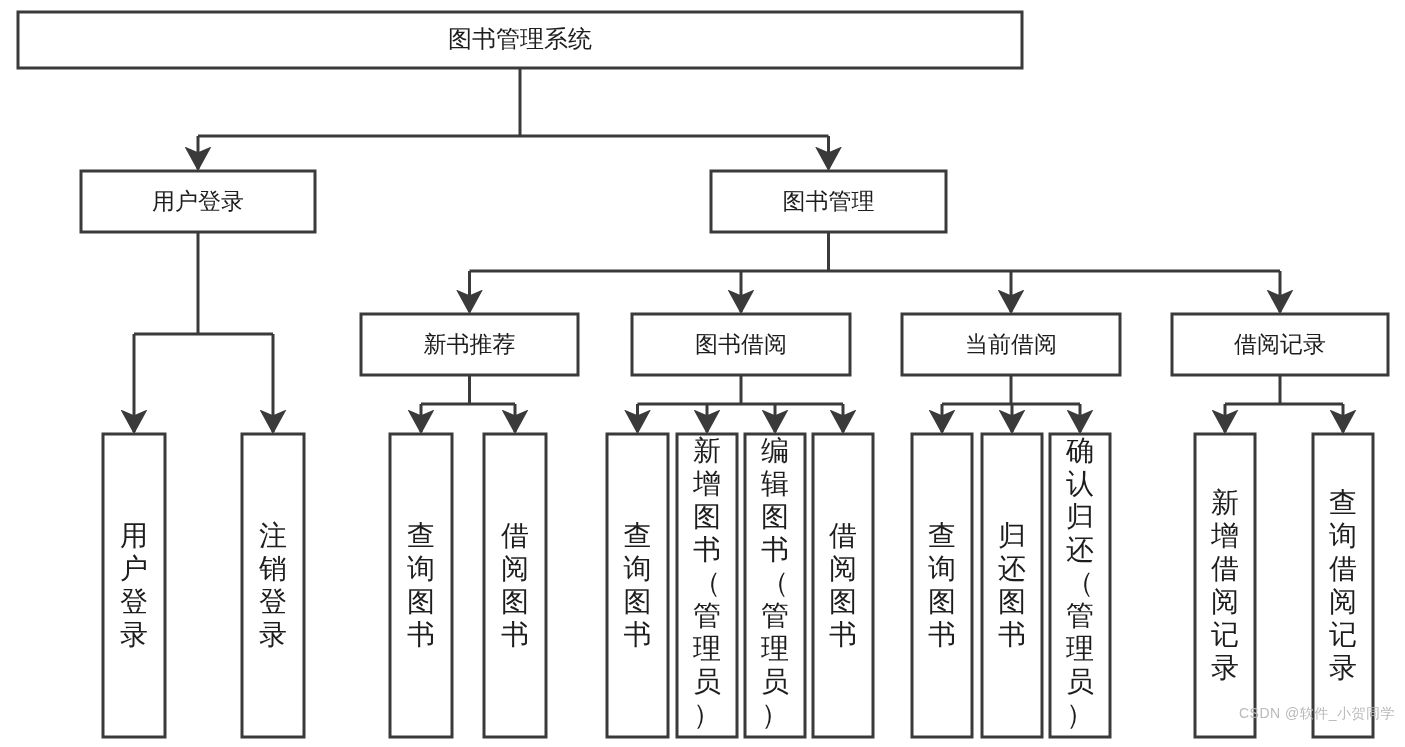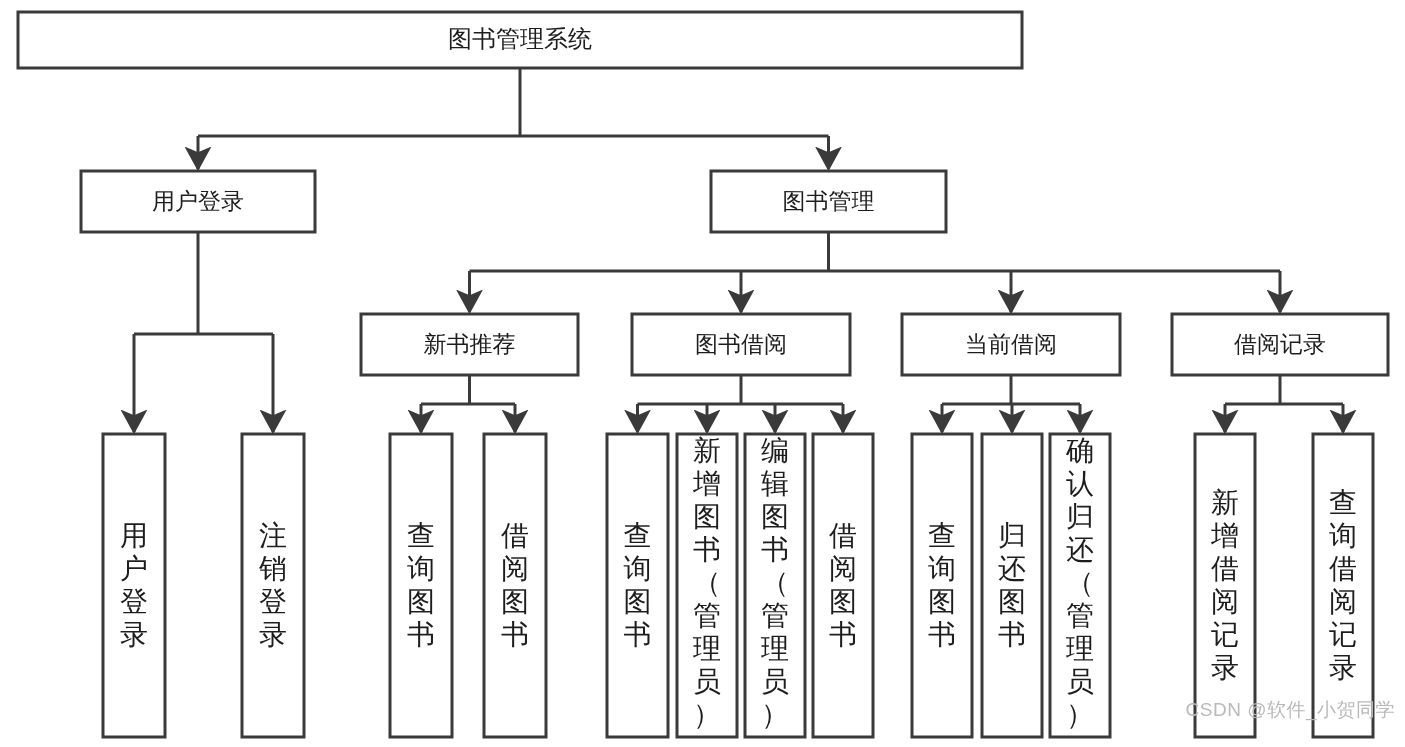--- a/index.html
+++ b/index.html
@@ -56,21 +56,21 @@
   }
   .arrow-head {
     fill: #3a3a3a;
     stroke: none;
   }
   .watermark {
     position: absolute;
     right: 10px;
     bottom: 5px;
     font-family: "Liberation Sans", "DejaVu Sans", sans-serif;
-    font-size: 19px;
+    font-size: 14px;
     color: #b9b9b9;
     letter-spacing: 0.5px;
     white-space: nowrap;
     user-select: none;
   }
 </style>
 </head>
 <body>
 
 <div id="diagram-root">

